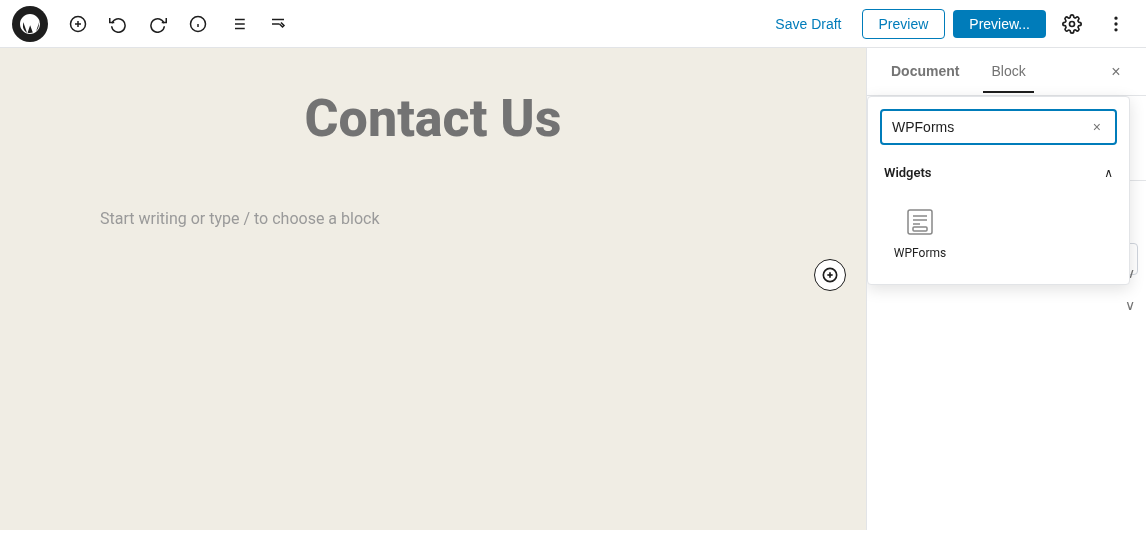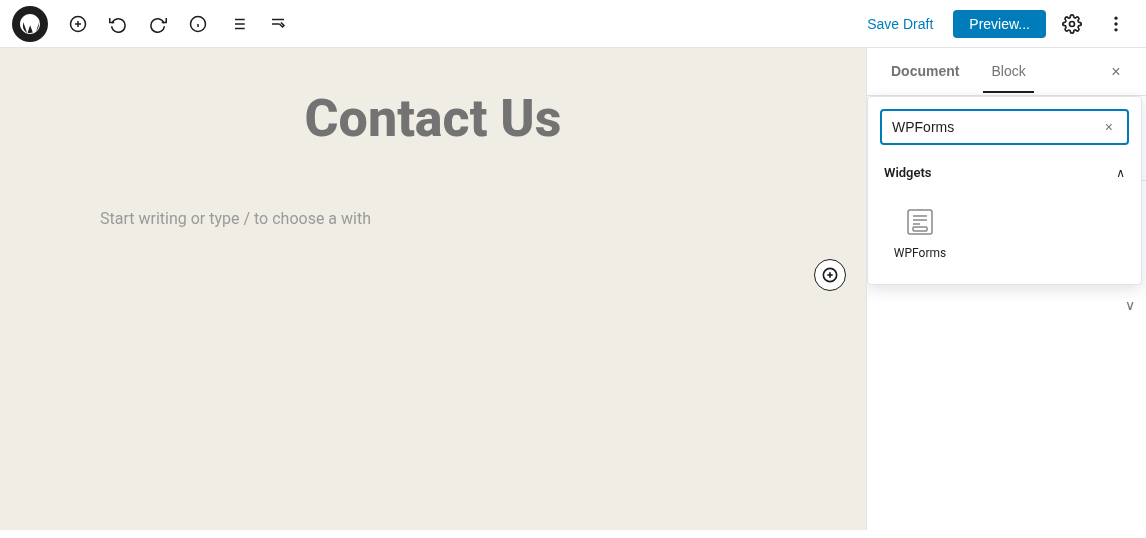--- a/index.html
+++ b/index.html
@@ -242,21 +242,21 @@
       color: #1e1e1e;
       cursor: pointer;
       height: 32px;
     }
 
     
     .block-picker {
       position: absolute;
       top: 48px;
       left: 0;
-      right: 4px;
+      right: 16px;
       background: #fff;
       border: 1px solid #e2e4e7;
       border-radius: 4px;
       box-shadow: 0 4px 16px rgba(0,0,0,0.12);
       z-index: 100;
     }
     .block-picker-search {
       display: flex;
       align-items: center;
       border: 2px solid #007cba;
@@ -376,20 +376,21 @@
     <button class="toolbar-icon-btn" title="Tools">
       <svg width="18" height="18" viewBox="0 0 24 24" fill="none" stroke="currentColor" stroke-width="2">
         <line x1="4" y1="6" x2="20" y2="6"></line>
           <line x1="4" y1="12" x2="14" y2="12"></line>
           <path d="M14 12l4 4 2-2-4-4"></path>
       </svg>
     </button>
   </div>
   <div class="toolbar-right">
     <button class="btn-save-draft">Save Draft</button>
+    <button class="btn-preview">Preview</button>
     <button class="btn-publish">Preview...</button>
     <button class="btn-settings" title="Settings">
       <svg width="20" height="20" viewBox="0 0 24 24" fill="none" stroke="currentColor" stroke-width="2">
         <circle cx="12" cy="12" r="3"></circle>
           <path d="M19.4 15a1.65 1.65 0 0 0 .33 1.82l.06.06a2 2 0 0 1-2.83 2.83l-.06-.06a1.65 1.65 0 0 0-1.82-.33 1.65 1.65 0 0 0-1 1.51V21a2 2 0 0 1-4 0v-.09A1.65 1.65 0 0 0 9 19.4a1.65 1.65 0 0 0-1.82.33l-.06.06a2 2 0 0 1-2.83-2.83l.06-.06A1.65 1.65 0 0 0 4.68 15a1.65 1.65 0 0 0-1.51-1H3a2 2 0 0 1 0-4h.09A1.65 1.65 0 0 0 4.6 9a1.65 1.65 0 0 0-.33-1.82l-.06-.06a2 2 0 0 1 2.83-2.83l.06.06A1.65 1.65 0 0 0 9 4.68a1.65 1.65 0 0 0 1-1.51V3a2 2 0 0 1 4 0v.09a1.65 1.65 0 0 0 1 1.51 1.65 1.65 0 0 0 1.82-.33l.06-.06a2 2 0 0 1 2.83 2.83l-.06.06A1.65 1.65 0 0 0 19.4 9a1.65 1.65 0 0 0 1.51 1H21a2 2 0 0 1 0 4h-.09a1.65 1.65 0 0 0-1.51 1z"></path>
       </svg>
     </button>
     <button class="btn-more" title="More">
       <svg width="20" height="20" viewBox="0 0 24 24" fill="none" stroke="currentColor" stroke-width="2">
         <circle cx="12" cy="5" r="1" fill="currentColor"></circle>
@@ -397,21 +398,21 @@
           <circle cx="12" cy="19" r="1" fill="currentColor"></circle>
       </svg>
     </button>
   </div>
 </div>
 
 <div class="main-area">
 
   <div class="editor-canvas">
     <h1 class="page-title">Contact Us</h1>
-    <p class="placeholder-text">Start writing or type / to choose a with</p>
+    <p class="placeholder-text">Start writing or type / to choose a block</p>
     <div class="add-block-btn">
       <svg width="16" height="16" viewBox="0 0 24 24" fill="none" stroke="currentColor" stroke-width="2.5">
         <circle cx="12" cy="12" r="10"></circle>
           <line x1="12" y1="8" x2="12" y2="16"></line>
           <line x1="8" y1="12" x2="16" y2="12"></line>
       </svg>
     </div>
   </div>
 
   <div class="sidebar">

